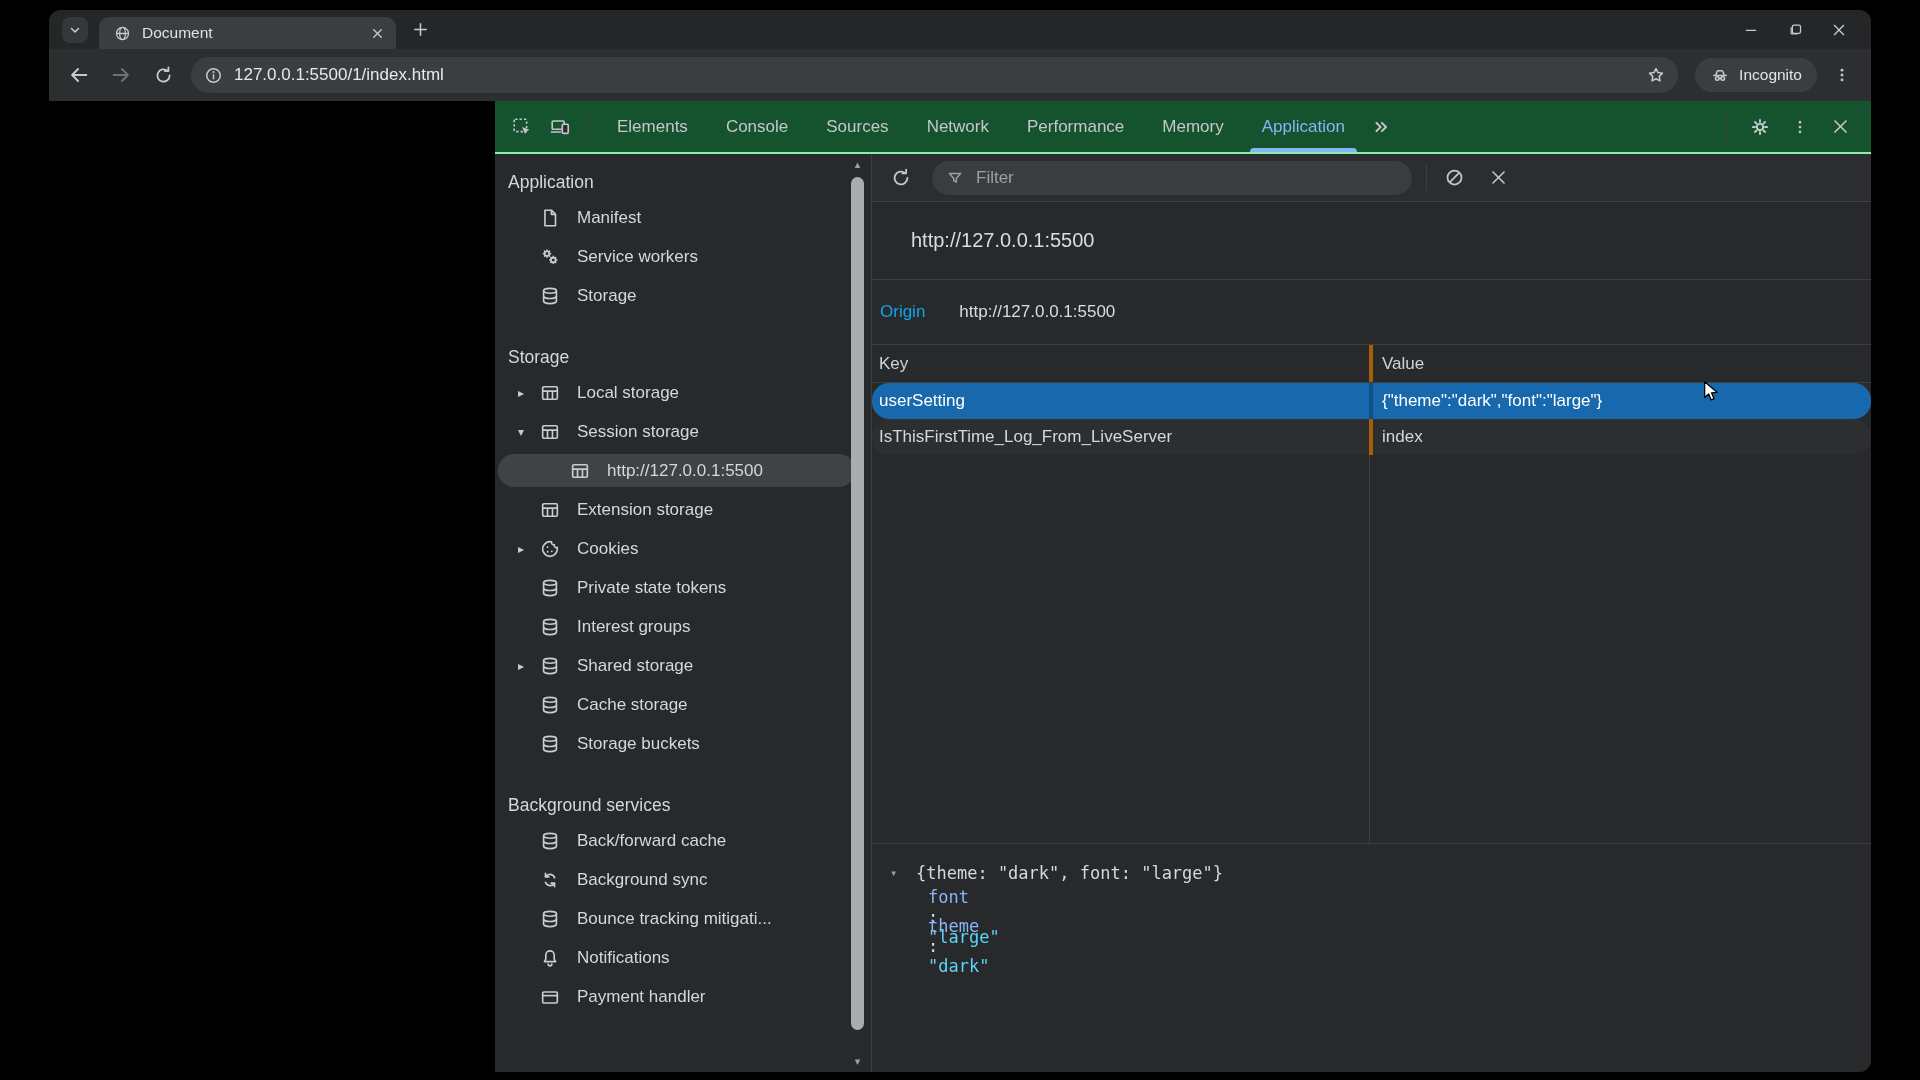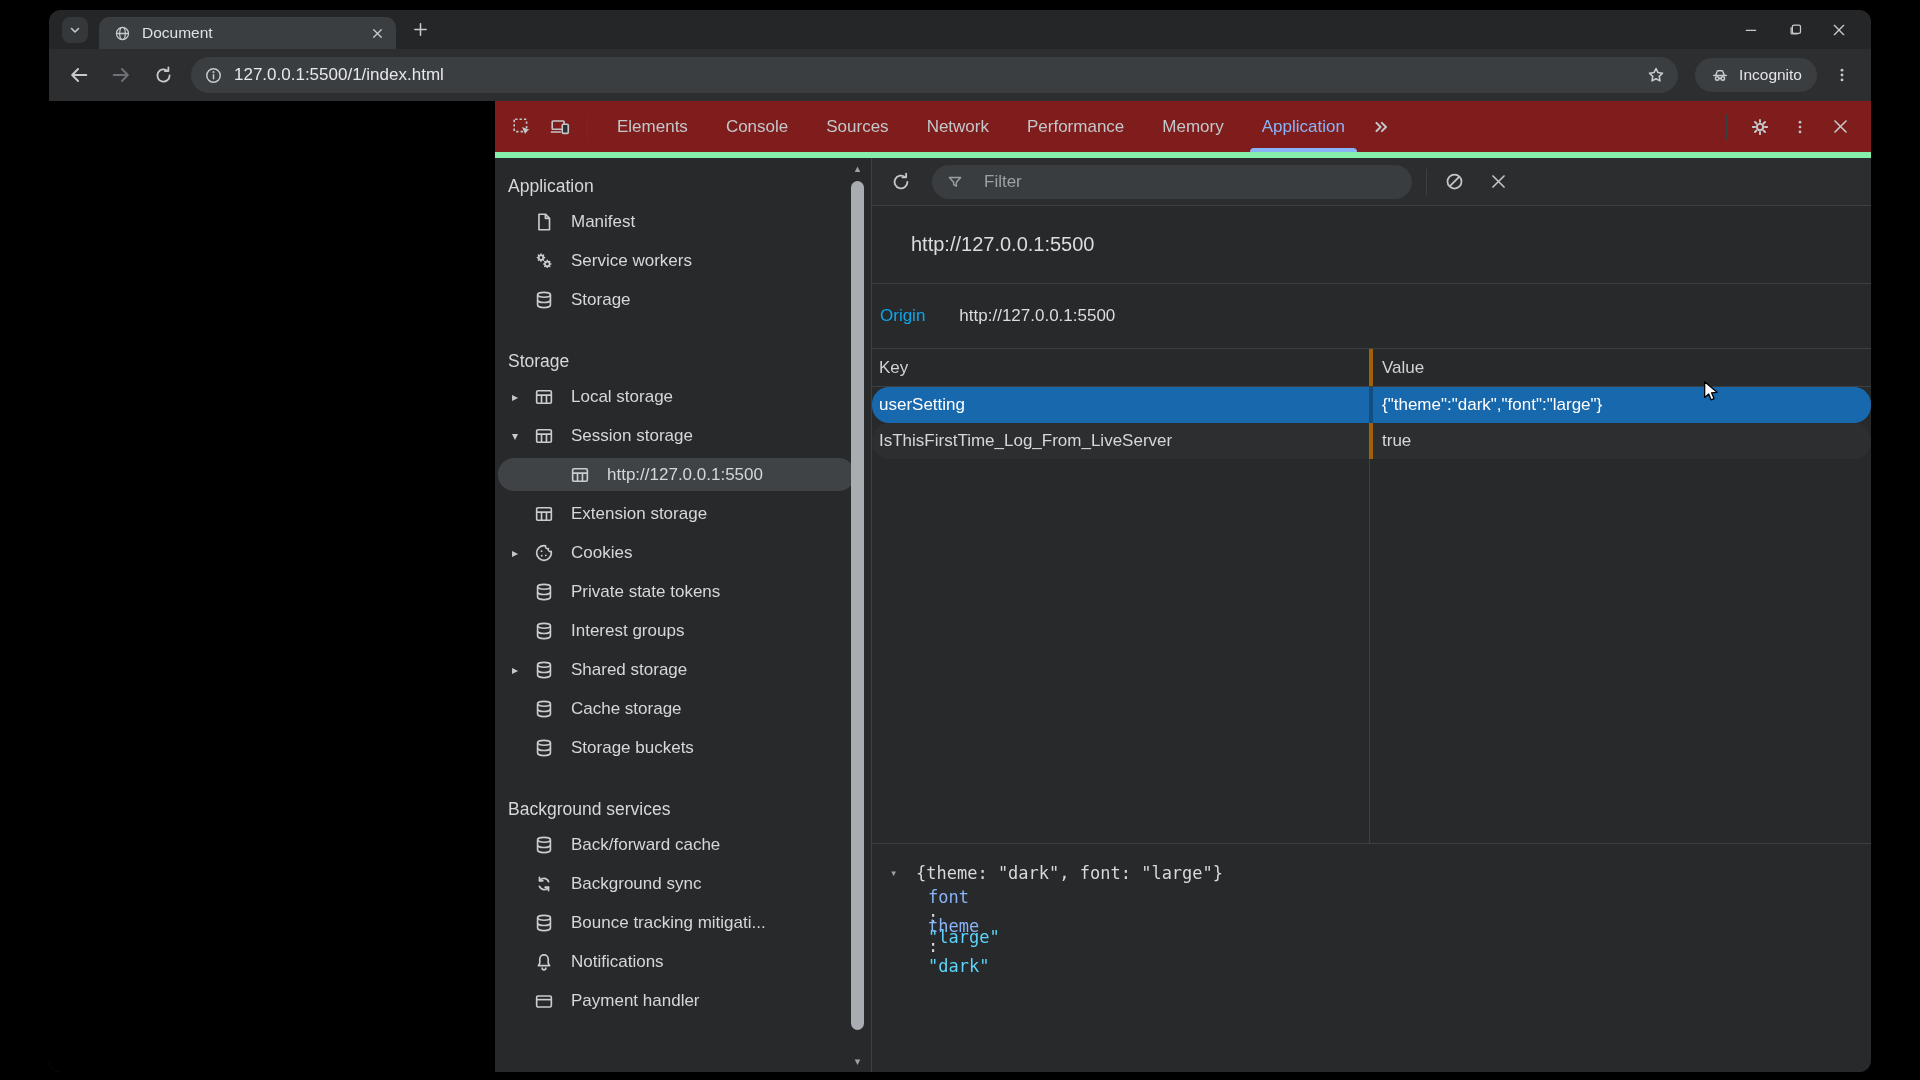--- a/index.html
+++ b/index.html
@@ -35,41 +35,41 @@
     align-items:center; gap:9px; padding:0 15px; color:#e2e4e6; font-size:15.5px; white-space:nowrap; }
   .menu-dots { width:34px; height:34px; margin:0 12px 0 8px; }
 
   
   .content { position:relative; height:971px; }
   .page { position:absolute; left:0; top:0; width:446px; height:100%; background:#000; }
   .devtools { position:absolute; left:446px; top:0; right:0; height:100%; background:#27292b;
     display:flex; flex-direction:column; color:#d5d8da; }
 
   
-  .dt-tabbar { height:51px; background:#7f1d1d; border-bottom:6px solid #86efac;
+  .dt-tabbar { height:51px; background:#14532d; border-bottom:2px solid #86efac;
     display:flex; align-items:center; flex:0 0 auto;text-align:right; }
   .dt-iconbtn { width:34px; height:34px; color:#c3c7ca; }
   .vdiv { width:1px; height:26px; background:#3d4043; margin:0 10px; }
   .dt-tabs { display:flex; height:100%; }
   .dt-tab { padding:0 19px; display:flex; align-items:center; font-size:17px; color:#c3c7ca;
     position:relative; white-space:nowrap; }
   .dt-tab.active { color:var(--accent,#8ab4f8); }
   .dt-tab.active::after { content:""; position:absolute; left:7px; right:7px; bottom:0; height:4px;
     border-radius:4px 4px 0 0; background:var(--accent,#8ab4f8); }
   .spacer { flex:1; }
   .dt-right { display:flex; align-items:center; margin-right:14px; gap:6px; }
 
   
   .dt-body { flex:1; display:flex; position:relative; min-height:0; }
   .dt-sidebar { width:376px; flex:0 0 auto; border-right:1px solid #3d4043; position:relative;
     overflow:hidden; padding-top:12px; }
   .sb-section + .sb-section { margin-top:26px; }
   .sb-header { height:32px; display:flex; align-items:center; padding-left:13px;
     font-size:17.5px; font-weight:500; color:#d5d8da; }
-  .sb-row { height:39px; display:flex; align-items:center; padding-left:8px; font-size:17px;
+  .sb-row { height:39px; display:flex; align-items:center; padding-left:14px; font-size:17px;
     color:#d5d8da; position:relative; white-space:nowrap; }
   .sb-row > * { position:relative; z-index:1; }
   .sb-row.sel::before { content:""; position:absolute; left:3px; right:16px; top:3px; bottom:3px;
     background:#3f4346; border-radius:16px; z-index:0; }
   .sb-row.child { padding-left:44px; }
   .sb-exp { width:24px; text-align:center; font-size:12px; color:#c7cacd; }
   .sb-icon { width:24px; height:24px; margin-left:5px; color:#c9ccd0; display:flex;
     align-items:center; justify-content:center; }
   .sb-icon svg { width:22px; height:22px; }
   .sb-label { margin-left:15px; }
@@ -79,21 +79,21 @@
   .sb-arrow { position:absolute; left:0; width:15px; text-align:center; color:#9aa0a6; font-size:11px; }
   .sb-arrow.up { top:2px; } .sb-arrow.down { bottom:2px; }
 
   
   .dt-main { flex:1; display:flex; flex-direction:column; min-width:0; }
   .dt-toolbar { height:47px; flex:0 0 auto; background:#2b2d2f; border-bottom:1px solid #3d4043;
     display:flex; align-items:center; }
   .refresh-btn { width:34px; height:34px; margin-left:12px; color:#c3c7ca; }
   .filter-pill { margin-left:14px; width:452px; height:34px; border-radius:17px; background:#3a3d40;
     display:flex; align-items:center; padding:0 14px; }
-  .filter-input { flex:1; margin-left:20px; font-size:17px; color:#dadce0; background:transparent;
+  .filter-input { flex:1; margin-left:12px; font-size:17px; color:#dadce0; background:transparent;
     border:none; outline:none; font-family:"Liberation Sans",sans-serif; }
   .filter-input::placeholder { color:#9aa0a6; }
   .tb-div { width:1px; height:26px; background:#3d4043; margin-left:14px; }
   .tb-btn { width:34px; height:34px; margin-left:10px; color:#c3c7ca; }
 
   .origin-title { height:77px; flex:0 0 auto; border-bottom:1px solid #3d4043; display:flex;
     align-items:center; padding-left:39px; font-size:20px; color:#dadce0; }
   .origin-row { height:64px; flex:0 0 auto; display:flex; align-items:center; padding-left:8px;
     font-size:17px; }
   .origin-label { color:#0ea5e9; }
@@ -541,21 +541,21 @@
               <div class="col-key">Key</div>
               <div class="col-val">Value</div>
             </div>
             <div id="grid-rows">
                 <div class="grid-row sel">
                   <div class="col-key">userSetting</div>
                   <div class="col-val">{"theme":"dark","font":"large"}</div>
                 </div>
                 <div class="grid-row">
                   <div class="col-key">IsThisFirstTime_Log_From_LiveServer</div>
-                  <div class="col-val">true</div>
+                  <div class="col-val">index</div>
                 </div>
               </div>
             <div class="grid-filler">
               <div class="colline"></div>
             </div>
 
             <div class="preview">
               <div class="pv-line">
                 <span class="pv-tri">▾</span>
                 <span>{theme: "dark", font: "large"}</span>

